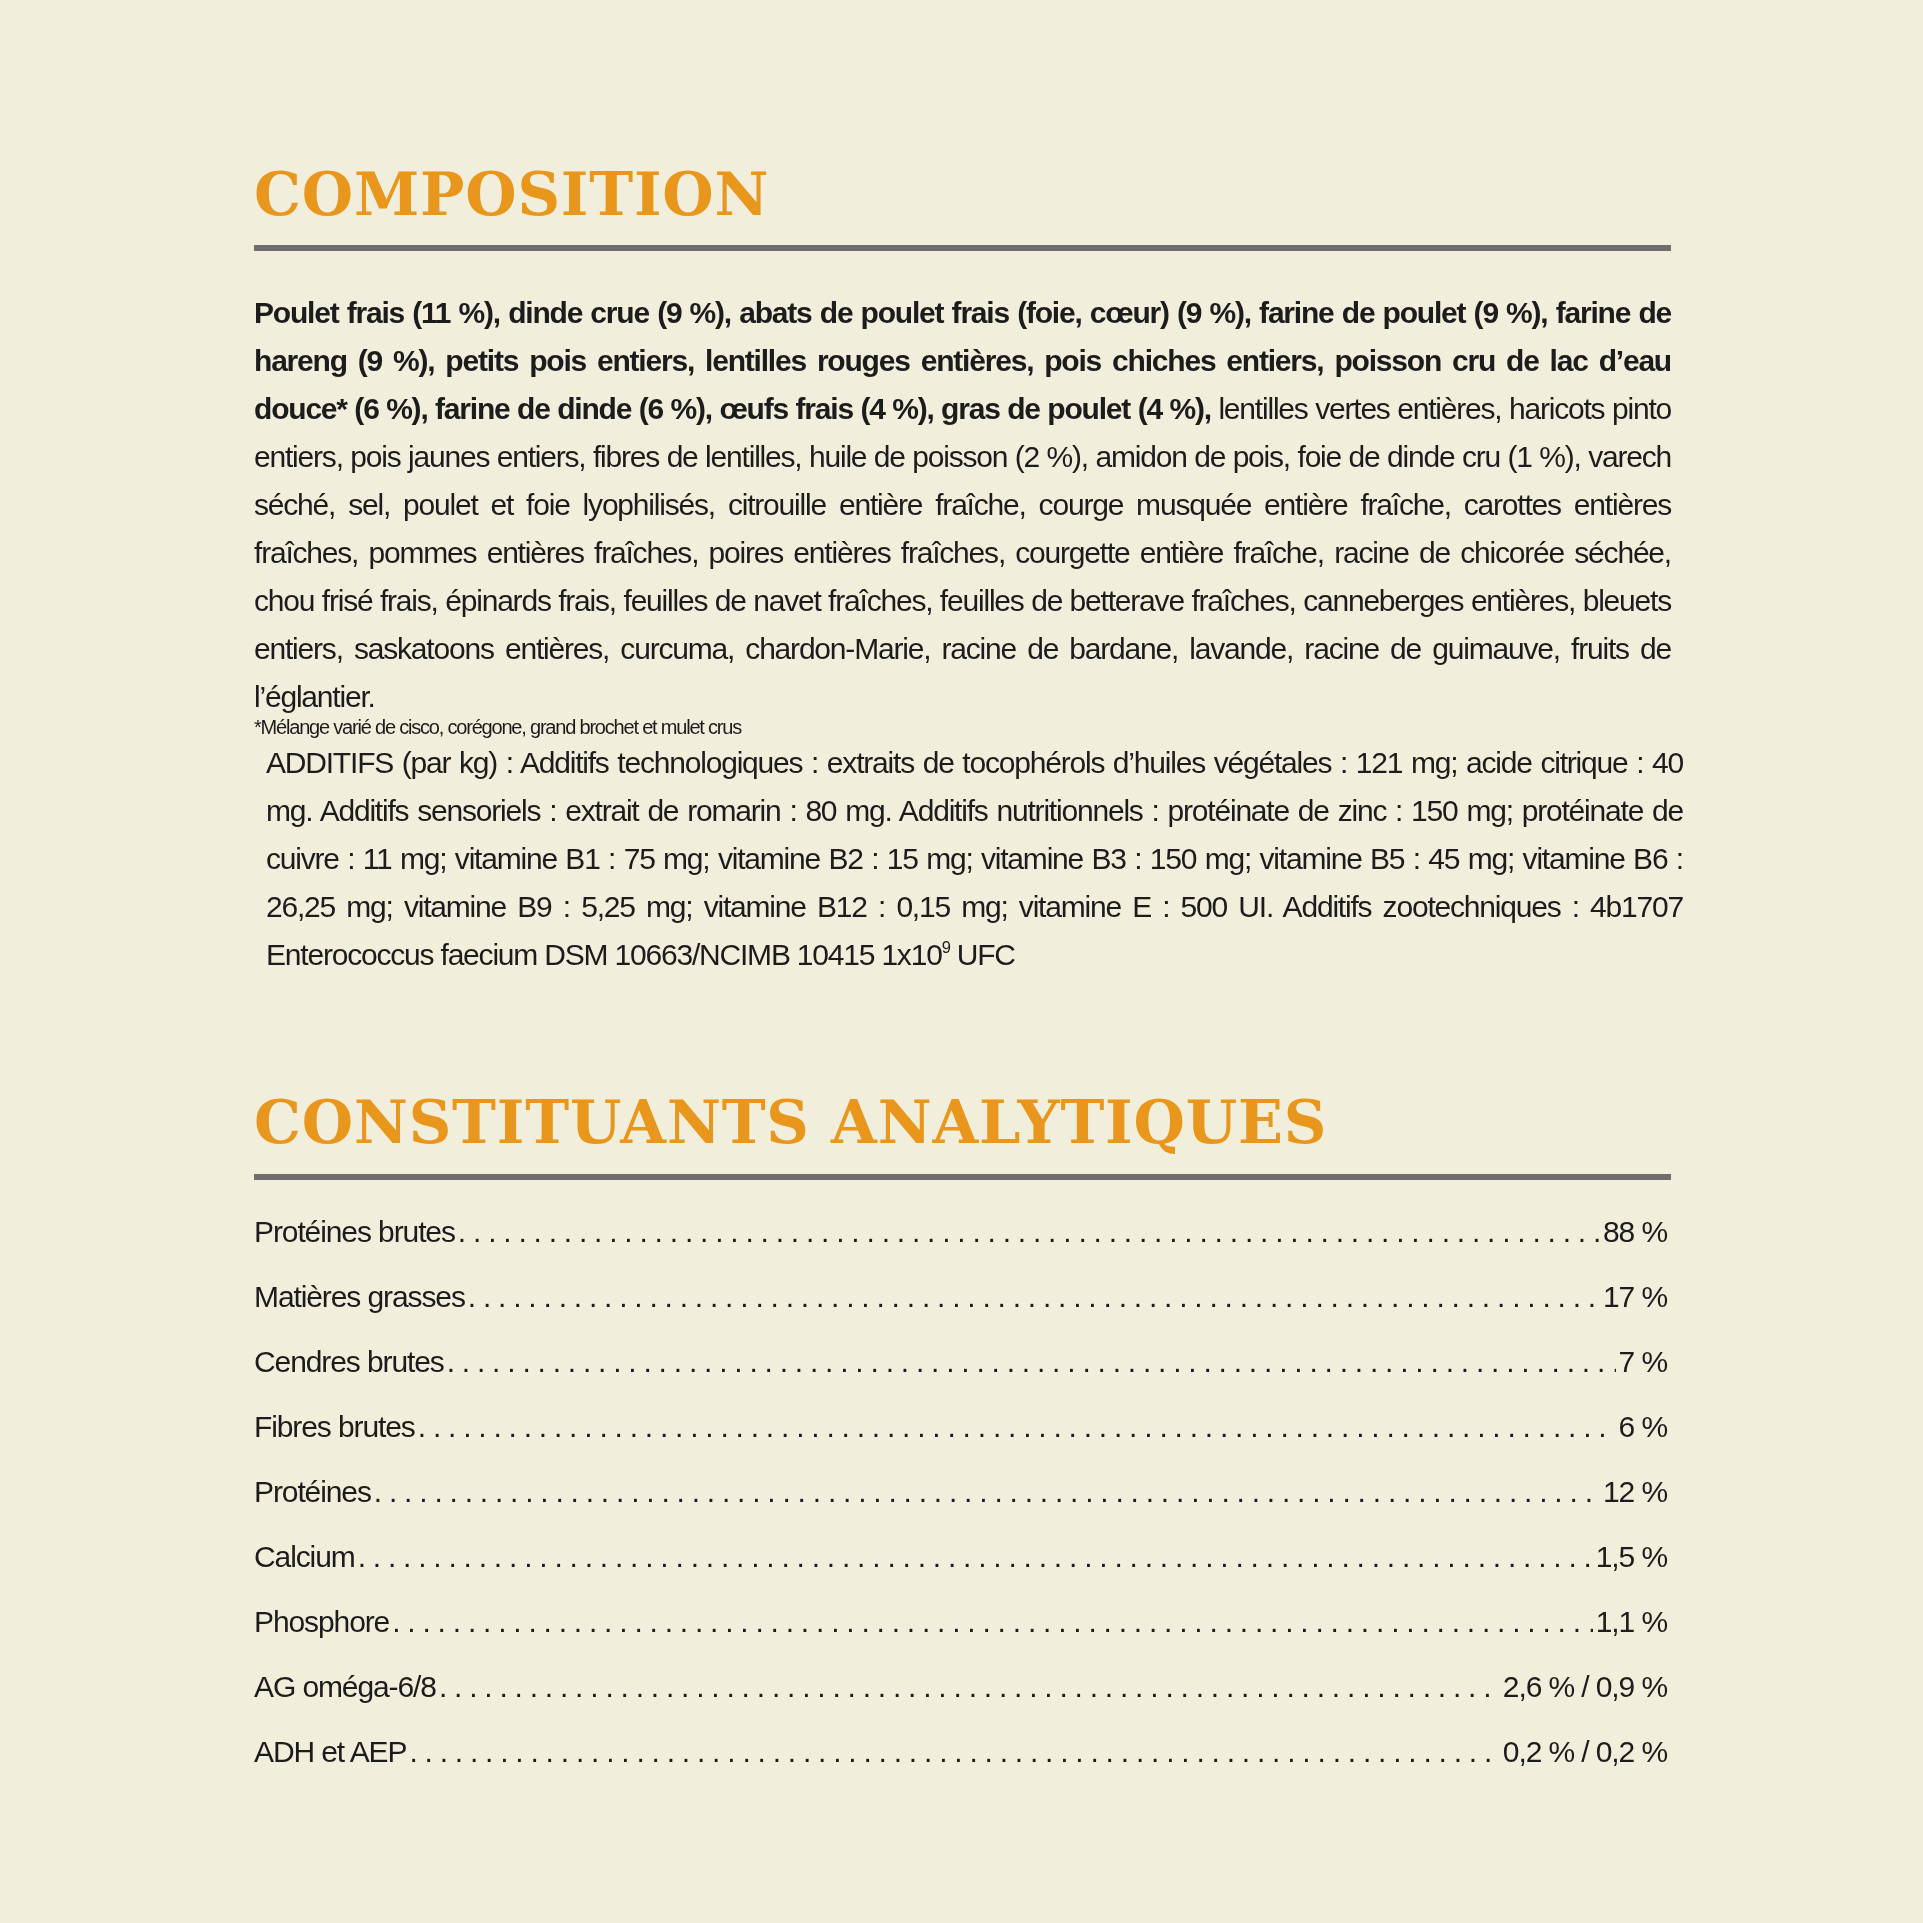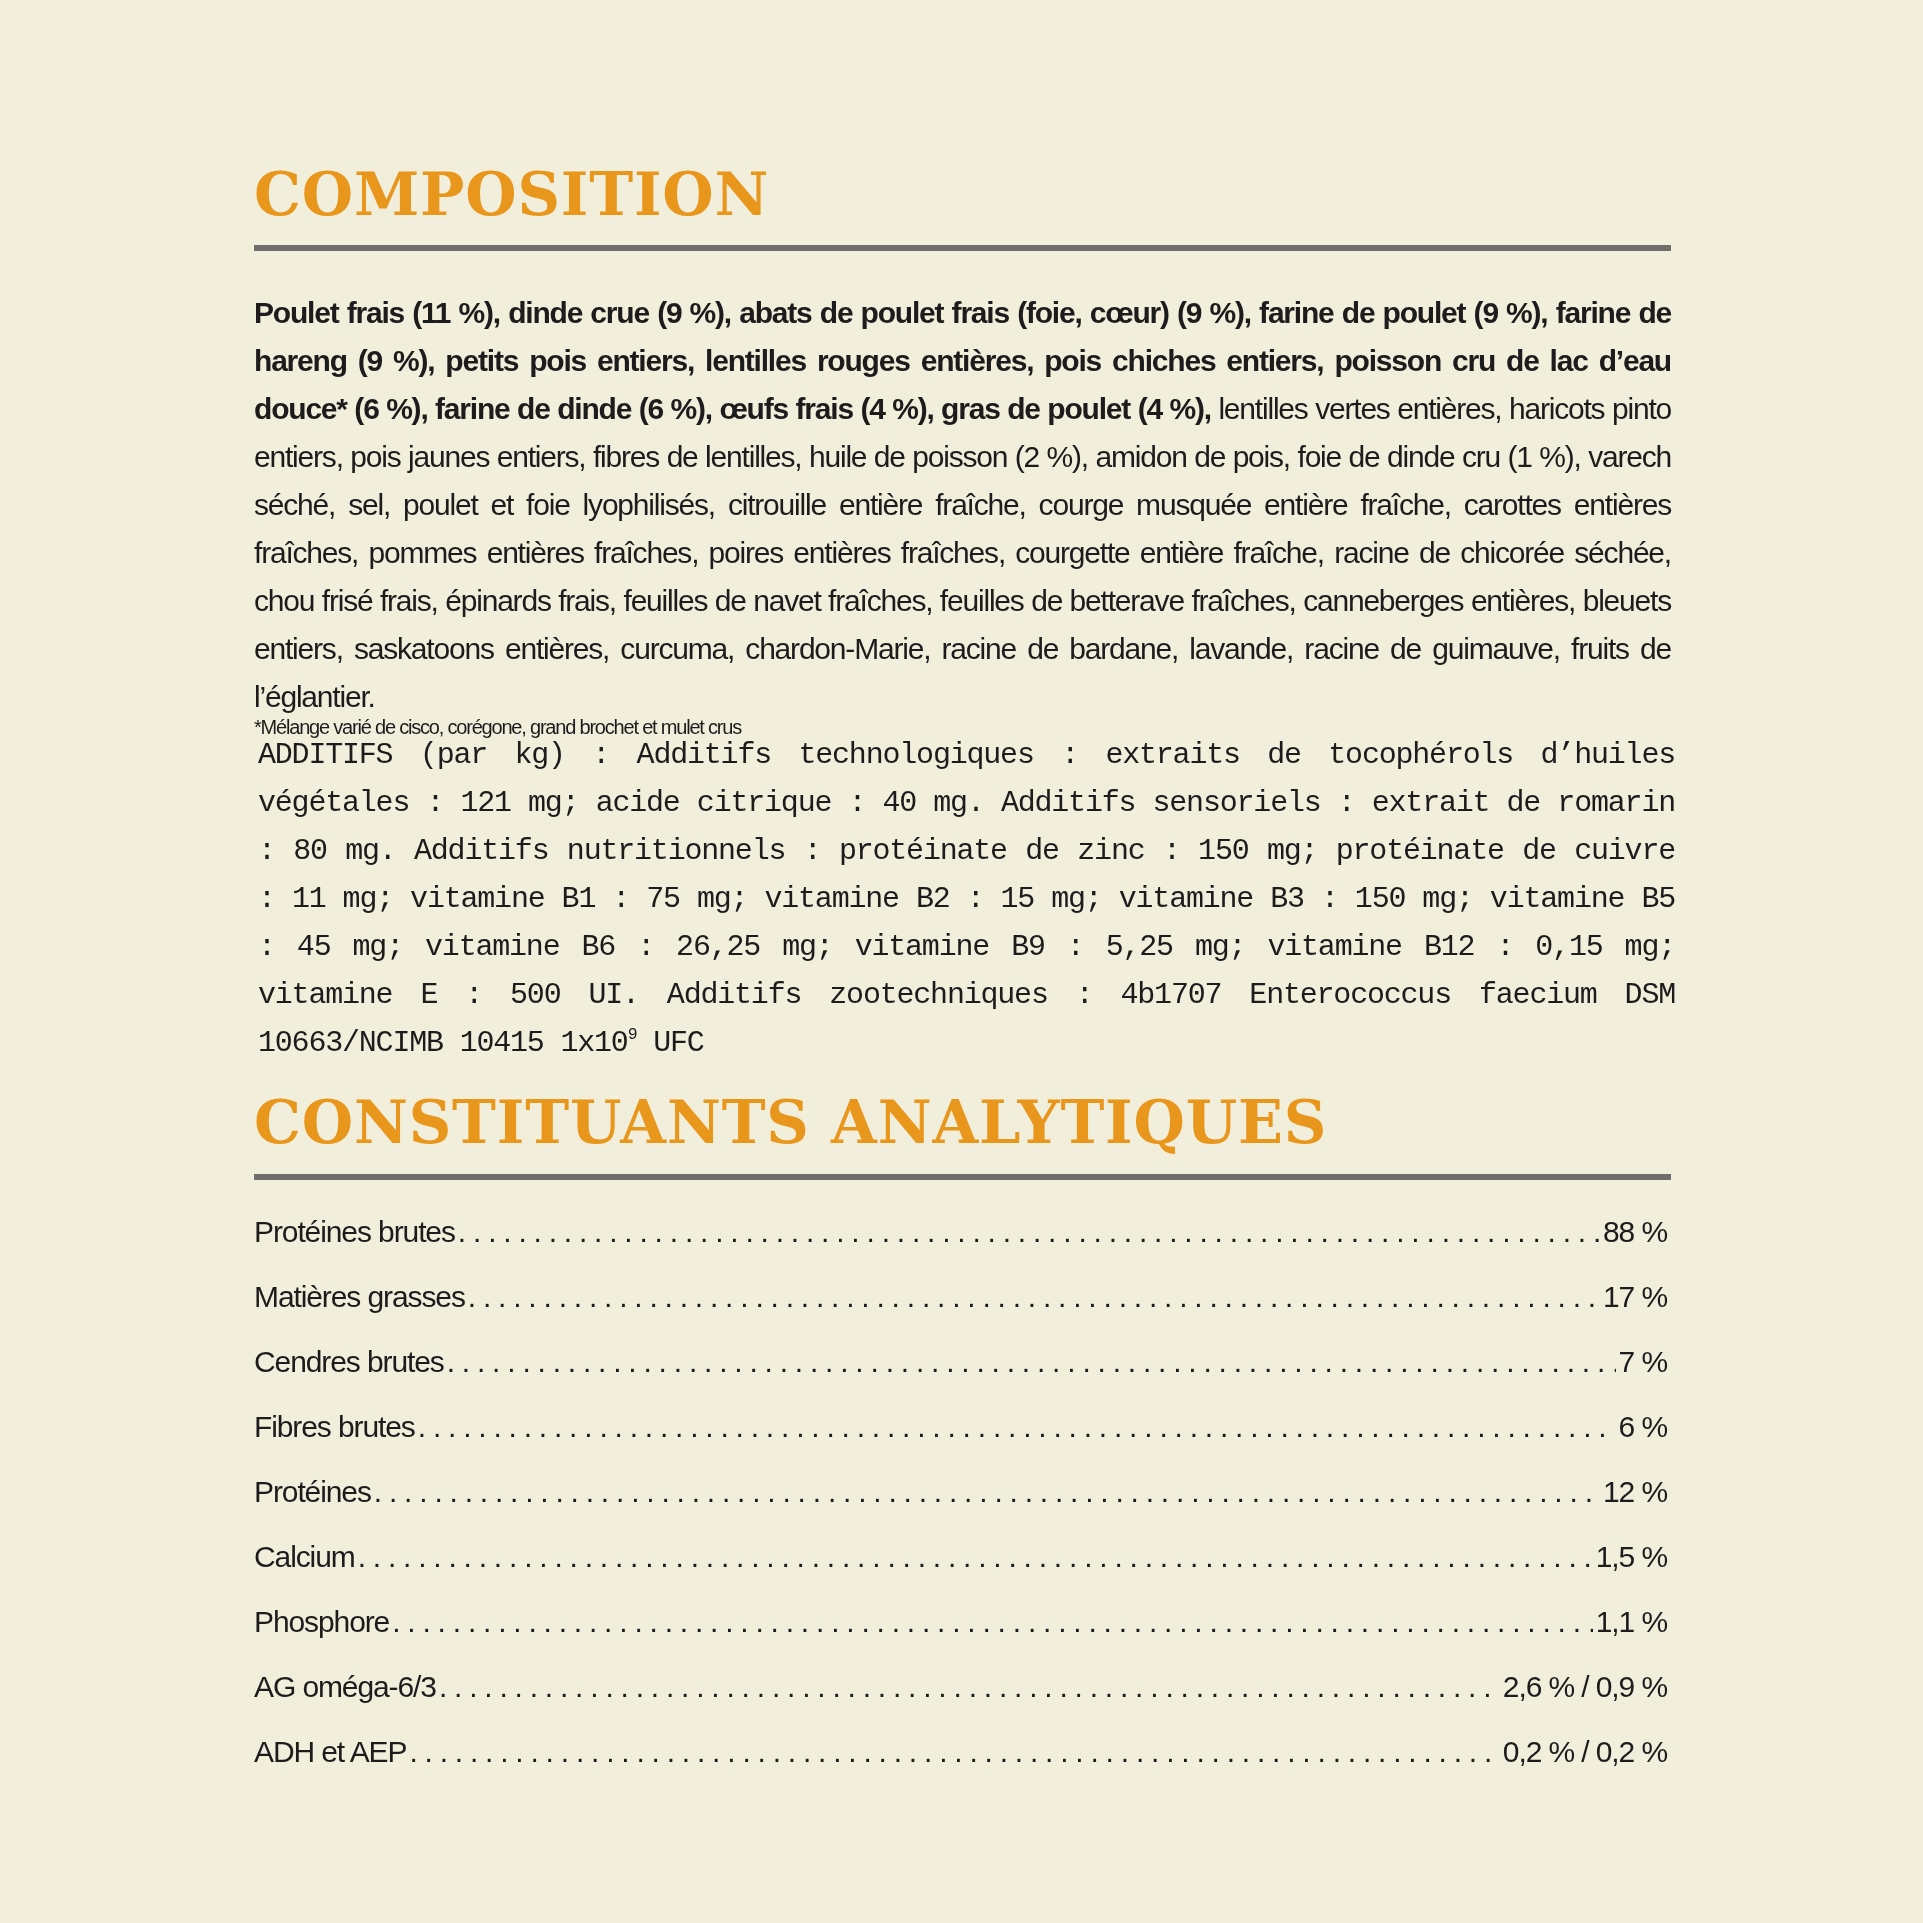--- a/index.html
+++ b/index.html
@@ -75,26 +75,26 @@
       font-size: 20px;
       line-height: 48px;
       letter-spacing: -1.2px;
       margin: 0;
     }
     .additifs {
       position: absolute;
       top: 727px;
       left: 0;
       width: 1417px;
-      font-family: Liberation Mono, monospace;
+      font-family: Liberation Sans, sans-serif;
       font-size: 30px;
       line-height: 48px;
       text-align: justify;
       letter-spacing: -1.2px;
-      margin: 4px;
+      margin: 12px;
     }
     .additifs sup {
       font-size: 16.5px;
       line-height: 0;
       vertical-align: 12px;
     }
 
     .analytics {
       position: absolute;
       top: 1199px;
@@ -178,21 +178,21 @@
       <span class="label">Calcium</span>
       <span class="leader">................................................................................................................................................................................</span>
       <span class="value">1,5 %</span>
     </li>
     <li>
       <span class="label">Phosphore</span>
       <span class="leader">................................................................................................................................................................................</span>
       <span class="value">1,1 %</span>
     </li>
     <li>
-      <span class="label">AG oméga-6/3</span>
+      <span class="label">AG oméga-6/8</span>
       <span class="leader">................................................................................................................................................................................</span>
       <span class="value">2,6 % / 0,9 %</span>
     </li>
     <li>
       <span class="label">ADH et AEP</span>
       <span class="leader">................................................................................................................................................................................</span>
       <span class="value">0,2 % / 0,2 %</span>
     </li>
   </ul>
 

